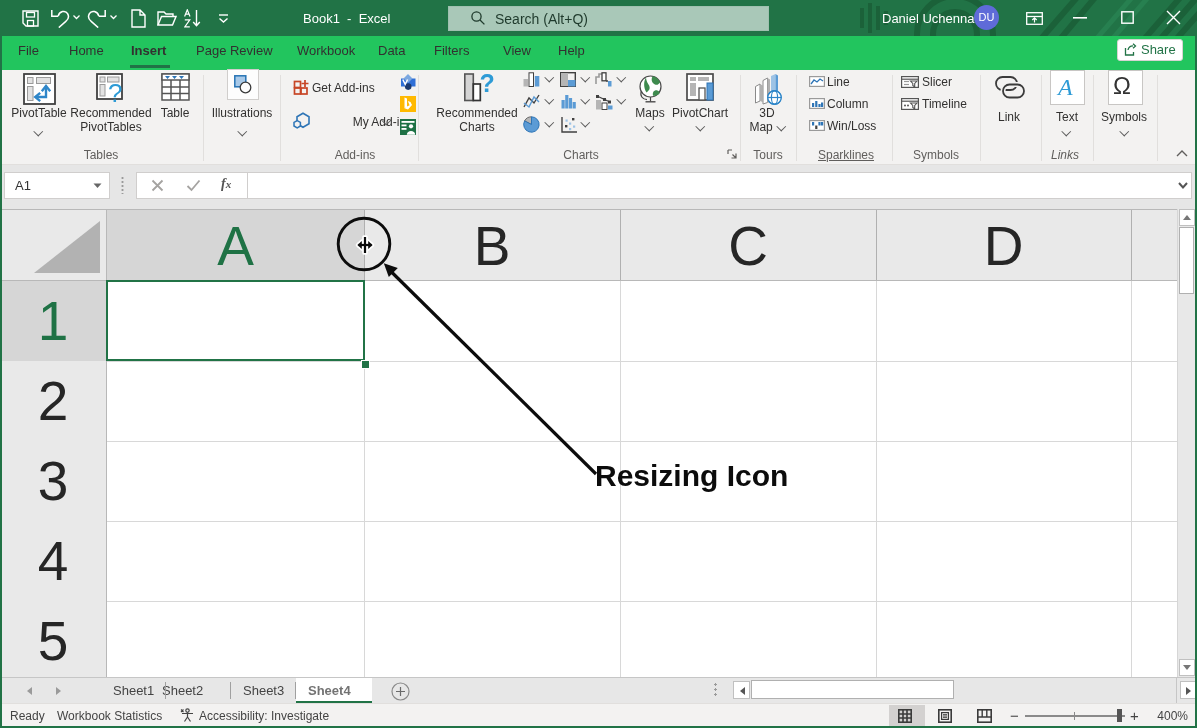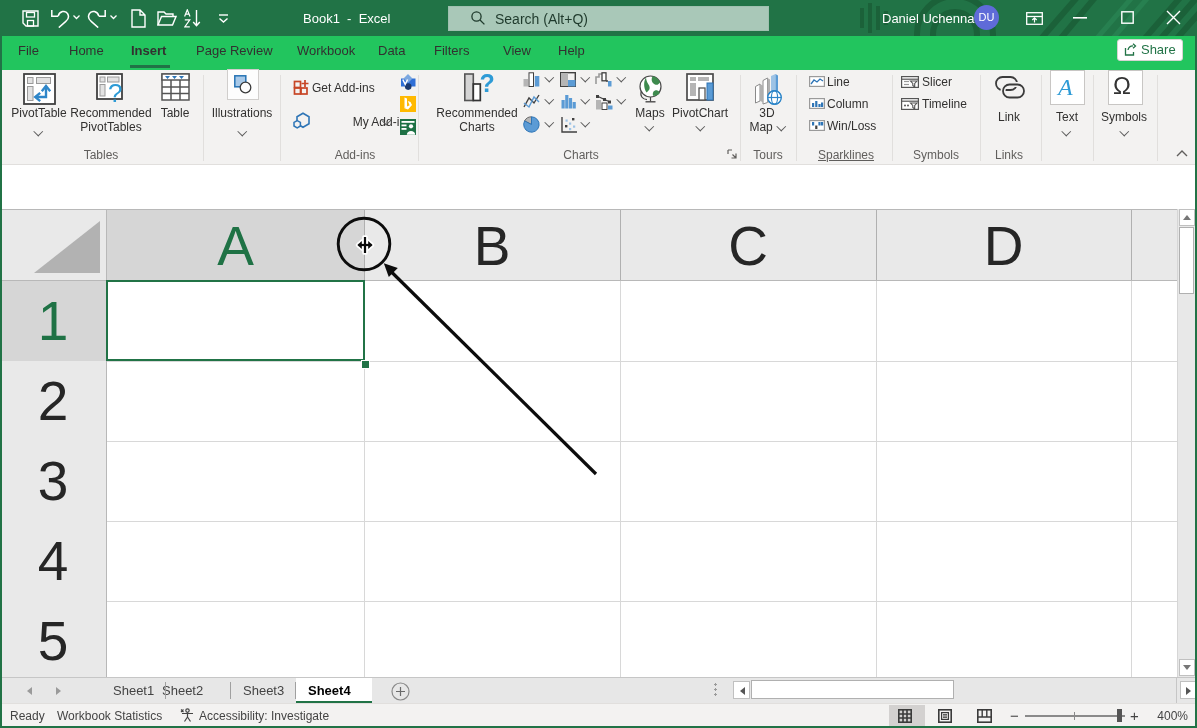--- a/index.html
+++ b/index.html
@@ -378,35 +378,57 @@
     </svg>
     <div class="rlabel" style="left:922px;top:27px;width:70px;text-align:left;">Timeline</div>
     <div class="glabel" style="left:876px;">Symbols</div>
 
     <svg class="abs" style="left:995px;top:6px" width="32" height="23" viewBox="0 0 32 23">
       <rect x="1" y="1" width="21" height="13" rx="6.5" fill="none" stroke="#3b3b3b" stroke-width="1.8"></rect>
       <rect x="8" y="8.5" width="21" height="13" rx="6.5" fill="none" stroke="#f3f2f1" stroke-width="5"></rect>
       <rect x="8" y="8.5" width="21" height="13" rx="6.5" fill="none" stroke="#3b3b3b" stroke-width="1.8"></rect>
     </svg>
     <div class="rlabel" style="left:959px;top:40px;width:100px;">Link</div>
-    <div class="glabel" style="left:949px;">Links</div>
+    <div class="glabel" style="left:1005px;font-style:italic;">Links</div>
 
     <div class="abs" style="left:1050px;top:0px;width:33px;height:33px;background:#fff;border:1px solid #c8c6c4;"></div>
     <svg class="abs" style="left:1056px;top:5px" width="22" height="24" viewBox="0 0 22 24">
       <text x="2" y="20" font-size="24" font-style="italic" fill="#2e9bd6" font-family="Liberation Serif">A</text>
     </svg>
     <div class="rlabel" style="left:1017px;top:40px;width:100px;">Text</div>
     <div class="chev" style="left:1062px;top:57px;"></div>
 
     <div class="abs" style="left:1108px;top:0px;width:33px;height:33px;background:#fff;border:1px solid #c8c6c4;"></div>
     <div class="abs" style="left:1113px;top:2px;font-size:24px;color:#333;">Ω</div>
     <div class="rlabel" style="left:1074px;top:40px;width:100px;">Symbols</div>
     <div class="chev" style="left:1120px;top:57px;"></div>
     <svg class="abs" style="left:1176px;top:80px" width="12" height="7" viewBox="0 0 12 7">
         <path d="M1 6 L6 1 L11 6" fill="none" stroke="#605e5c" stroke-width="1.4"></path>
+      </svg>
+  </div>
+  <div id="fxbar" class="abs">
+    <div id="namebox" class="abs">
+      <div class="abs" style="left:10px;top:5px;font-size:13px;color:#333;">A1</div>
+      <svg class="abs" style="left:88px;top:10px" width="9" height="6" viewBox="0 0 9 6">
+          <path d="M0.5 0.5 L4.5 5 L8.5 0.5 Z" fill="#666"></path>
+        </svg>
+    </div>
+    <div class="abs" style="left:121px;top:11px;width:3px;height:18px;background-image:radial-gradient(circle,#9a9a9a 1px,transparent 1.2px);background-size:3px 4px;"></div>
+    <div id="fxbtns" class="abs">
+      <svg class="abs" style="left:14px;top:6px" width="13" height="13" viewBox="0 0 13 13">
+          <path d="M1.5 1.5 L11.5 11.5 M11.5 1.5 L1.5 11.5" stroke="#a5a3a1" stroke-width="1.8"></path>
+        </svg>
+      <svg class="abs" style="left:49px;top:6px" width="15" height="13" viewBox="0 0 15 13">
+          <path d="M1.5 7 L5.5 11 L13.5 1.5" fill="none" stroke="#a5a3a1" stroke-width="1.8"></path>
+        </svg>
+      <div class="abs" style="left:84px;top:3px;font-size:14px;color:#555;font-style:italic;font-family:'Liberation Serif';font-weight:bold;">f<span style="font-size:11px;">x</span></div>
+    </div>
+    <div id="fxfield" class="abs"></div>
+    <svg class="abs" style="left:1178px;top:17px" width="10" height="7" viewBox="0 0 10 7">
+        <path d="M1 1 L5 5.5 L9 1" fill="none" stroke="#555" stroke-width="2"></path>
       </svg>
   </div>
   <div id="grid" class="abs">
 
     <div class="abs" style="left:0;top:0;width:1177px;height:72px;background:#e9e9e9;border-top:1px solid #b8b8b8;border-bottom:1px solid #b8b8b8;box-sizing:border-box;"></div>
 
     <svg class="abs" style="left:30px;top:10px" width="72" height="56" viewBox="0 0 72 56">
         <path d="M70 2 V54 H4 Z" fill="#b2b2b2"></path>
       </svg>
     <div class="abs" style="left:106px;top:0;width:1px;height:72px;background:#b8b8b8;"></div>
@@ -458,21 +480,21 @@
     <svg class="abs" style="left:55px;top:8px" width="8" height="10" viewBox="0 0 8 10">
         <path d="M1 1 L6 5 L1 9 Z" fill="#9a9a9a"></path>
       </svg>
     <div class="stab" style="left:113px;">Sheet1</div>
     <div class="stab" style="left:162px;">Sheet2</div>
     <div class="stab" style="left:243px;">Sheet3</div>
     <div class="abs" style="left:165px;top:4px;width:1px;height:17px;background:#a0a0a0;"></div>
     <div class="abs" style="left:230px;top:4px;width:1px;height:17px;background:#a0a0a0;"></div>
     <div class="abs" style="left:295px;top:4px;width:1px;height:17px;background:#a0a0a0;"></div>
     <div class="abs" style="left:296px;top:0;width:76px;height:23px;background:#fff;border-bottom:3px solid #217346;box-sizing:content-box;"></div>
-    <div class="stab" style="left:308px;font-weight:bold;color:#000000;">Sheet4</div>
+    <div class="stab" style="left:308px;font-weight:bold;color:#737373;">Sheet4</div>
     <svg class="abs" style="left:391px;top:4px" width="19" height="19" viewBox="0 0 19 19">
       <circle cx="9.5" cy="9.5" r="8.5" fill="none" stroke="#8a8a8a" stroke-width="1.2"></circle>
       <path d="M9.5 5 V14 M5 9.5 H14" stroke="#6a6a6a" stroke-width="1.2"></path>
     </svg>
     <div class="abs" style="left:714px;top:4px;width:3px;height:16px;background-image:radial-gradient(circle,#9a9a9a 1px,transparent 1.2px);background-size:3px 5px;"></div>
 
     <div class="abs" style="left:733px;top:3px;width:17px;height:18px;background:#fff;border:1px solid #c0c0c0;box-sizing:border-box;"></div>
     <svg class="abs" style="left:738px;top:8px" width="8" height="10" viewBox="0 0 8 10">
         <path d="M7 1 L2 5 L7 9 Z" fill="#555"></path>
       </svg>
@@ -527,13 +549,14 @@
     </g>
     <g fill="#0c0c0c">
       <rect x="43.9" y="37" width="2.2" height="16"></rect>
       <rect x="38.5" y="43.9" width="13" height="2.2"></rect>
       <path d="M41.8 41 L37.4 45 L41.8 49 Z"></path>
       <path d="M48.2 41 L52.6 45 L48.2 49 Z"></path>
     </g>
     <line x1="70" y1="70.5" x2="276" y2="274" stroke="#0c0c0c" stroke-width="3.2"></line>
     <path d="M63.8 63.3 L77.8 68 L68.8 77 Z" fill="#0c0c0c"></path>
   </svg>
+  <div class="abs" style="left:595px;top:459px;font-size:30px;font-weight:bold;color:#0c0c0c;letter-spacing:0px;">Resizing Icon</div>
 </div>
 
 </body></html>

